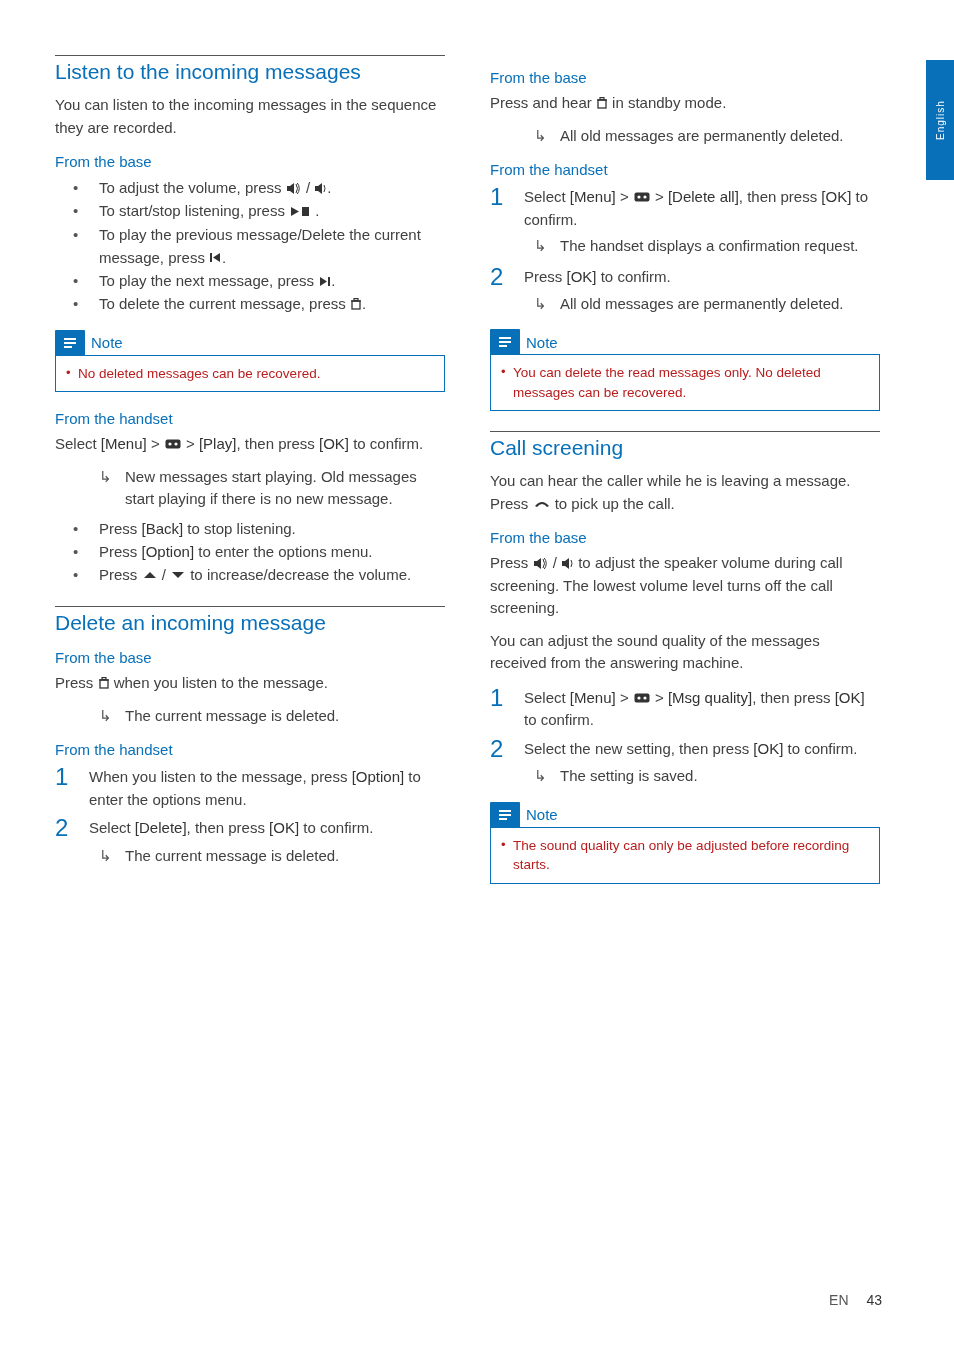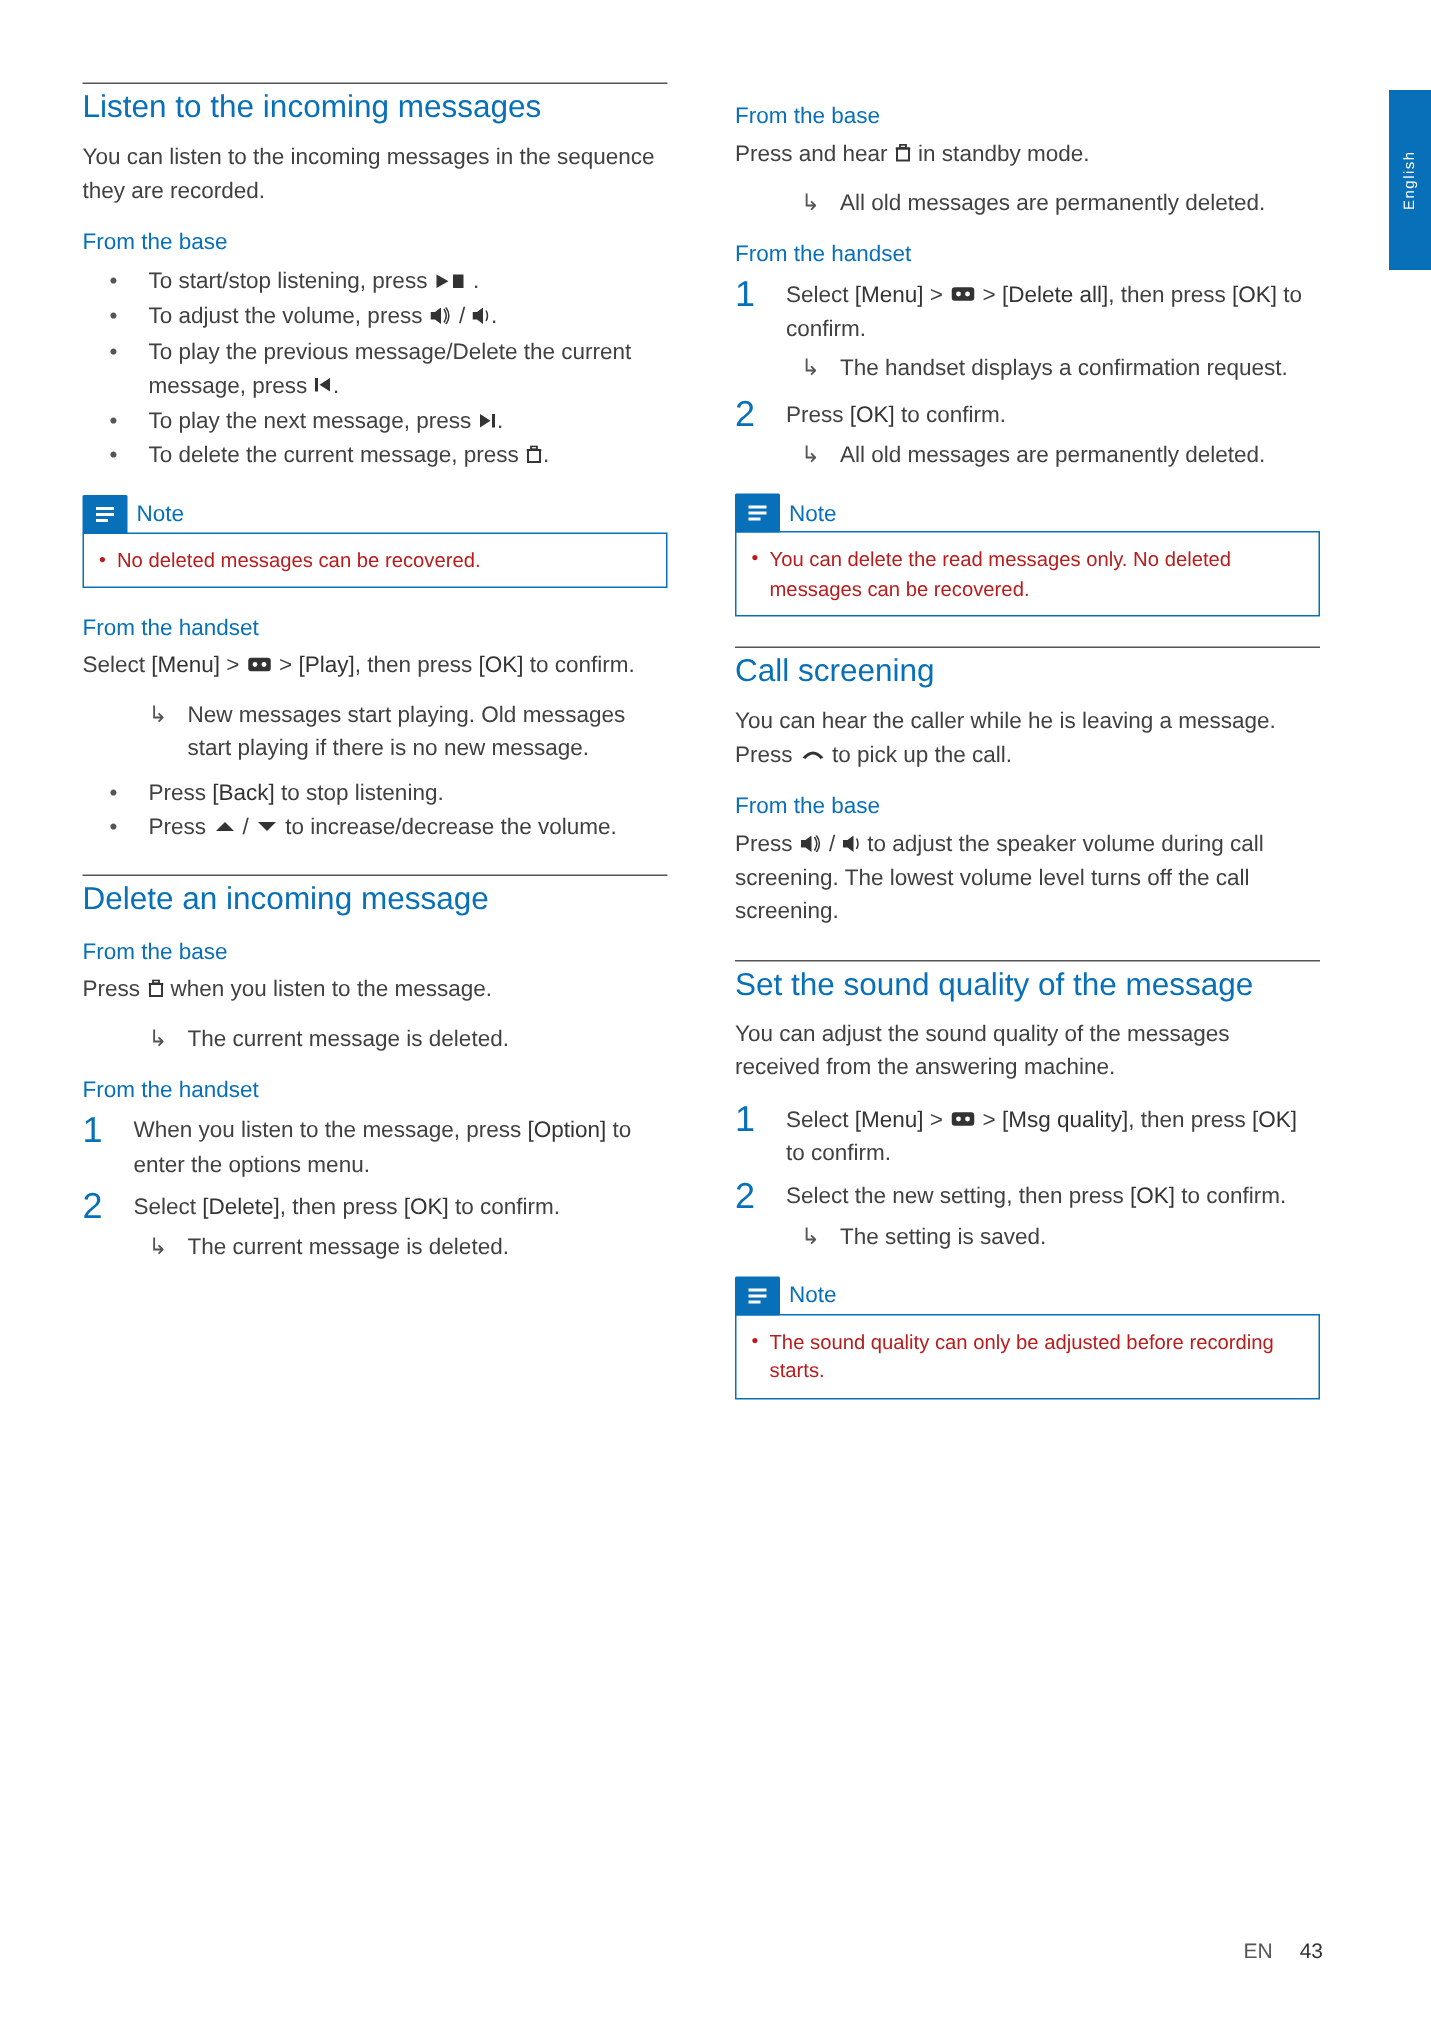--- a/index.html
+++ b/index.html
@@ -190,34 +190,34 @@
 <div class="page">
 
   <div class="col">
 
     <h2>Listen to the incoming messages</h2>
     <p>You can listen to the incoming messages in the sequence they are recorded.</p>
 
     <h3>From the base</h3>
     <ul class="bul">
       <li>
-        <span>To start/stop listening, press </span><span class="icon"><svg class="inline" width="20" height="11">
-              <polygon points="1,1 9,5.5 1,10" fill="#333"></polygon>
-              <rect x="12" y="1" width="7" height="9" fill="#333"></rect>
-            </svg></span><span> .</span>
-      </li>
-      <li>
         <span>To adjust the volume, press </span><span class="icon"><svg class="inline" width="14" height="11">
               <polygon points="0,3 3,3 7,0 7,11 3,8 0,8" fill="#333"></polygon>
               <path d="M9 1 Q12 5.5 9 10" stroke="#333" fill="none" stroke-width="1"></path>
               <path d="M10 -0.5 Q14.5 5.5 10 11.5" stroke="#333" fill="none" stroke-width="1"></path>
             </svg></span><span> / </span><span class="icon"><svg class="inline" width="11" height="11">
               <polygon points="0,3 3,3 7,0 7,11 3,8 0,8" fill="#333"></polygon>
               <path d="M9 2 Q11 5.5 9 9" stroke="#333" fill="none" stroke-width="1"></path>
             </svg></span><span>.</span>
+      </li>
+      <li>
+        <span>To start/stop listening, press </span><span class="icon"><svg class="inline" width="20" height="11">
+              <polygon points="1,1 9,5.5 1,10" fill="#333"></polygon>
+              <rect x="12" y="1" width="7" height="9" fill="#333"></rect>
+            </svg></span><span> .</span>
       </li>
       <li>
         <span>To play the previous message/Delete the current message, press </span><span class="icon"><svg class="inline" width="11" height="11">
               <rect x="0" y="1" width="2" height="9" fill="#333"></rect>
               <polygon points="10,1 3,5.5 10,10" fill="#333"></polygon>
             </svg></span><span>.</span>
       </li>
       <li>
         <span>To play the next message, press </span><span class="icon"><svg class="inline" width="11" height="11">
               <polygon points="1,1 8,5.5 1,10" fill="#333"></polygon>
@@ -258,20 +258,21 @@
             <circle cx="5" cy="5" r="1.6" fill="#fff"></circle>
             <circle cx="11" cy="5" r="1.6" fill="#fff"></circle>
           </svg></span><span> &gt; </span><span class="bold">[Play]</span><span>, then press </span><span class="bold">[OK]</span><span> to confirm.</span>
     </p>
     <div class="result">
       <span class="arrow">↳</span>
       <span class="rtxt">New messages start playing. Old messages start playing if there is no new message.</span>
     </div>
     <ul class="bul">
       <li><span>Press </span><span class="bold">[Back]</span><span> to stop listening.</span></li>
+      <li><span>Press </span><span class="bold">[Option]</span><span> to enter the options menu.</span></li>
       <li><span>Press </span><span class="icon"><svg class="inline" width="14" height="8">
               <polygon points="1,7 7,1 13,7" fill="#333"></polygon>
             </svg></span><span> / </span><span class="icon"><svg class="inline" width="14" height="8">
               <polygon points="1,1 7,7 13,1" fill="#333"></polygon>
             </svg></span><span> to increase/decrease the volume.</span></li>
     </ul>
 
     <h2>Delete an incoming message</h2>
     <h3>From the base</h3>
     <p>
@@ -372,21 +373,20 @@
       <span>Press </span><span class="icon"><svg class="inline" width="14" height="11">
             <polygon points="0,3 3,3 7,0 7,11 3,8 0,8" fill="#333"></polygon>
             <path d="M9 1 Q12 5.5 9 10" stroke="#333" fill="none" stroke-width="1"></path>
             <path d="M10 -0.5 Q14.5 5.5 10 11.5" stroke="#333" fill="none" stroke-width="1"></path>
           </svg></span><span> / </span><span class="icon"><svg class="inline" width="11" height="11">
             <polygon points="0,3 3,3 7,0 7,11 3,8 0,8" fill="#333"></polygon>
             <path d="M9 2 Q11 5.5 9 9" stroke="#333" fill="none" stroke-width="1"></path>
           </svg></span><span> to adjust the speaker volume during call screening. The lowest volume level turns off the call screening.</span>
     </p>
 
-    <h2>Set the sound quality of the message</h2>
     <p>You can adjust the sound quality of the messages received from the answering machine.</p>
     <div class="steps">
       <div class="step">
         <div class="stepnum">1</div>
         <div class="steptxt"><span>Select </span><span class="bold">[Menu]</span><span> &gt; </span><span class="icon"><svg class="inline" width="16" height="10">
                 <rect x="0.5" y="0.5" width="15" height="9" rx="2" fill="#333"></rect>
                 <circle cx="5" cy="5" r="1.6" fill="#fff"></circle>
                 <circle cx="11" cy="5" r="1.6" fill="#fff"></circle>
               </svg></span><span> &gt; </span><span class="bold">[Msg quality]</span><span>, then press </span><span class="bold">[OK]</span><span> to confirm.</span></div>
       </div>

